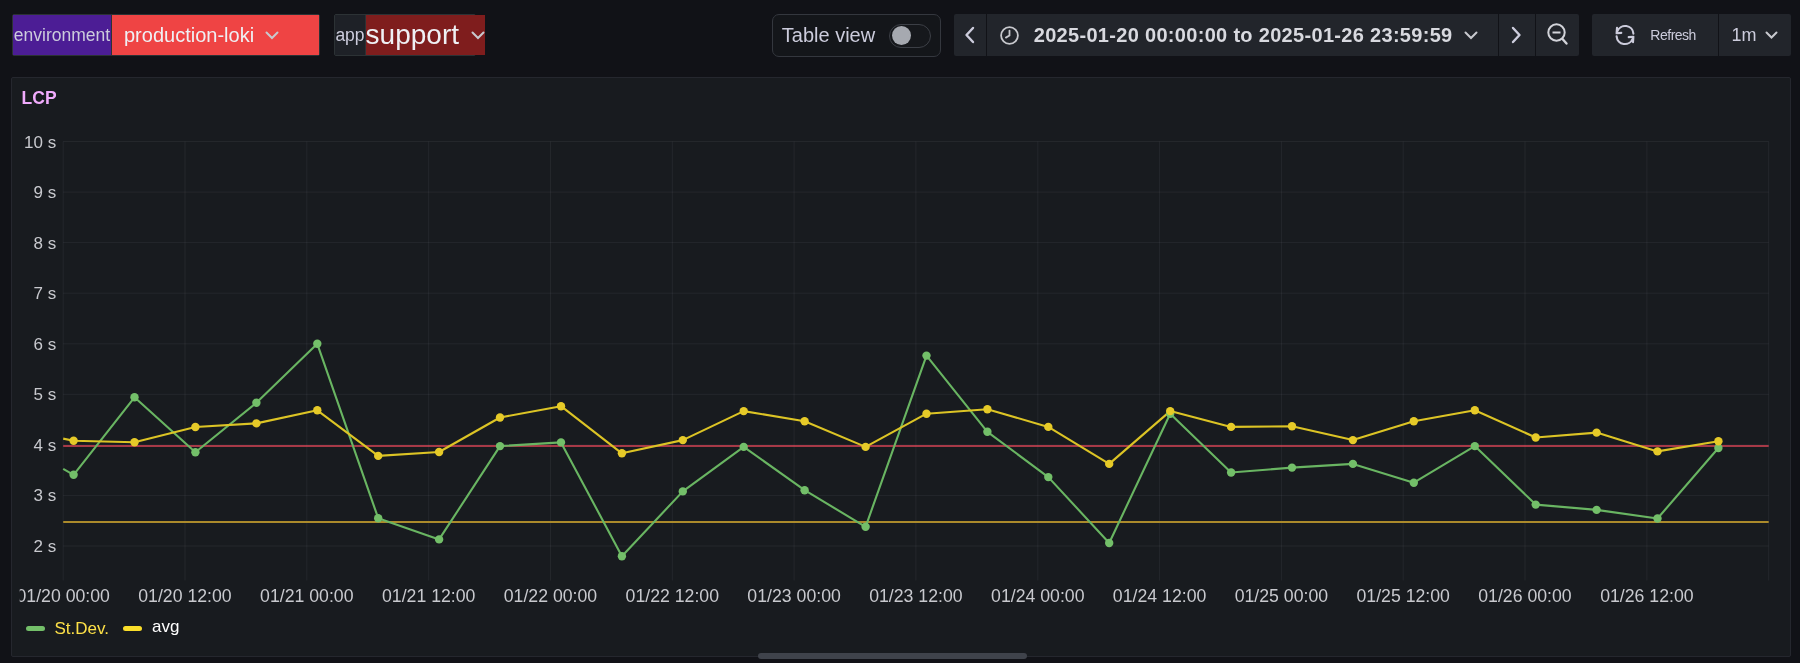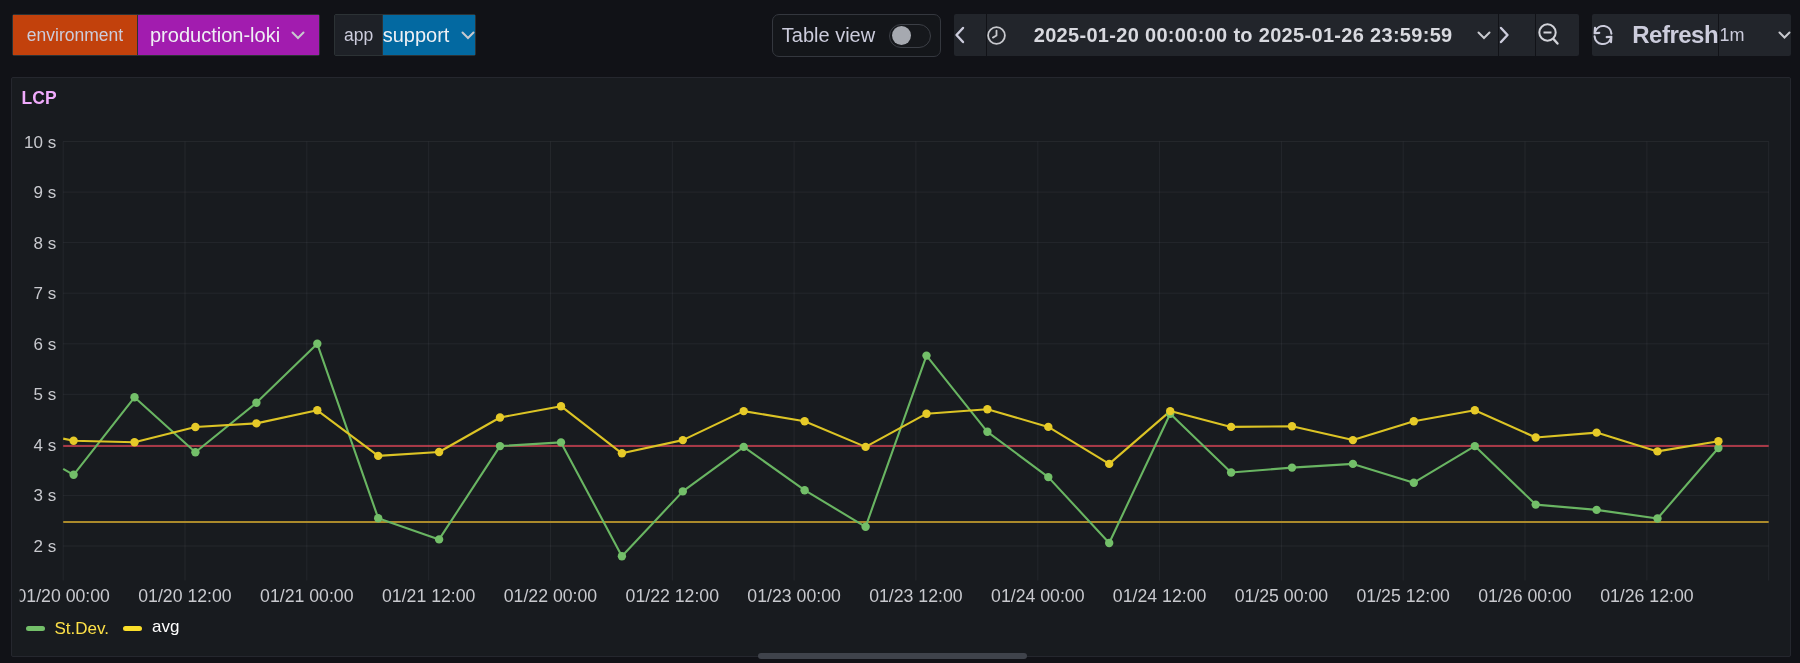--- a/index.html
+++ b/index.html
@@ -1,32 +1,32 @@
 <!DOCTYPE html>
 <html><head><meta charset="utf-8">
 <style>
 * { margin:0; padding:0; box-sizing:border-box; }
 html,body { width:1800px; height:663px; background:#111217; font-family:"Liberation Sans", sans-serif; overflow:hidden; }
 .abs { position:absolute; }
-.btn { position:absolute; top:14px; height:42px; background:#22252b; color:#ccccdc; display:flex; align-items:center; justify-content:space-between; }
+.btn { position:absolute; top:14px; height:42px; background:#22252b; color:#ccccdc; display:flex; align-items:center; justify-content:center; }
 </style></head>
 <body>
 
 <div class="abs" style="left:12px;top:14px;width:308.2px;height:42px;border:1px solid #2c3235;border-radius:2px;display:flex">
-  <div style="width:125px;background:#c2410c;border-right:1px solid #2c3235;display:flex;align-items:center;justify-content:center;color:#ccccdc;font-size:17.5px">environment</div>
-  <div style="flex:1;background:#a21caf;display:flex;align-items:center;color:#eff0f4;font-size:20px;padding-left:12px">production-loki
+  <div style="width:99px;background:#4c1d95;border-right:1px solid #2c3235;display:flex;align-items:center;justify-content:center;color:#ccccdc;font-size:17.5px">environment</div>
+  <div style="flex:1;background:#ef4444;display:flex;align-items:center;color:#eff0f4;font-size:20px;padding-left:12px">production-loki
     <svg width="14" height="9" style="margin-left:11px" viewBox="0 0 14 9">
         <path d="M1.5 1.5 L7 7 L12.5 1.5" stroke="#c8c9ce" stroke-width="2" fill="none" stroke-linecap="round"></path>
       </svg>
   </div>
 </div>
 
 <div class="abs" style="left:334.4px;top:14px;width:142px;height:42px;border:1px solid #2c3235;border-radius:2px;display:flex">
   <div style="width:47.6px;background:#1e2127;border-right:1px solid #2c3235;display:flex;align-items:center;justify-content:center;color:#ccccdc;font-size:17.5px">app</div>
-  <div style="flex:1;background:#0369a1;display:flex;align-items:center;justify-content:flex-start;color:#eff0f4;font-size:20px">support
+  <div style="flex:1;background:#7f1d1d;display:flex;align-items:center;justify-content:flex-start;color:#eff0f4;font-size:28px">support
     <svg width="14" height="9" style="margin-left:12px" viewBox="0 0 14 9">
         <path d="M1.5 1.5 L7 7 L12.5 1.5" stroke="#c8c9ce" stroke-width="2" fill="none" stroke-linecap="round"></path>
       </svg>
   </div>
 </div>
 
 <div class="abs" style="left:772px;top:14px;width:169px;height:43px;border:1px solid #34373e;border-radius:7px;background:#14161a;display:flex;align-items:center;justify-content:center">
   <span style="color:#ccccdc;font-size:20px">Table view</span>
   <span style="position:relative;margin-left:14px;width:42px;height:24px;border:1px solid #3c3f46;border-radius:12px;background:#16181c;display:inline-block">
     <span style="position:absolute;left:2px;top:1.5px;width:19px;height:19px;border-radius:50%;background:#a6a9b0"></span>
@@ -61,21 +61,21 @@
   </svg>
 </div>
 
 <div class="btn" style="left:1592.2px;width:125.9px;border-radius:2px 0 0 2px">
   <svg width="22" height="24" viewBox="0 0 22 24" style="margin-right:14px">
     <path d="M3.4 8.2 A8.3 8.3 0 0 1 19.4 10.6" stroke="#ccccdc" stroke-width="2.1" fill="none" stroke-linecap="round"></path>
     <path d="M18.6 15.8 A8.3 8.3 0 0 1 2.6 13.4" stroke="#ccccdc" stroke-width="2.1" fill="none" stroke-linecap="round"></path>
     <path d="M7.3 9.9 L2.6 10.3 L3.0 4.9" stroke="#ccccdc" stroke-width="2.1" fill="none" stroke-linecap="round" stroke-linejoin="round"></path>
     <path d="M14.7 14.1 L19.4 13.7 L19.0 19.1" stroke="#ccccdc" stroke-width="2.1" fill="none" stroke-linecap="round" stroke-linejoin="round"></path>
   </svg>
-  <span style="font-weight:700;font-size:24px;letter-spacing:-0.5px">Refresh</span>
+  <span style="font-weight:400;font-size:14px;letter-spacing:-0.5px">Refresh</span>
 </div>
 <div class="btn" style="left:1719.4px;width:71.2px;border-radius:0 2px 2px 0">
   <span style="font-weight:400;font-size:18px">1m</span>
   <svg width="13" height="8" style="margin-left:9px" viewBox="0 0 13 8">
       <path d="M1.5 1.5 L6.5 6.5 L11.5 1.5" stroke="#c8c9ce" stroke-width="2" fill="none" stroke-linecap="round"></path>
     </svg>
 </div>
 
 <div class="abs" style="left:10.8px;top:77px;width:1780.4px;height:580px;background:#181b1f;border:1px solid #25272e;border-radius:2px"></div>
 <div class="abs" style="left:21.6px;top:88px;color:#f0abfc;font-size:17.5px;font-weight:700">LCP</div>

